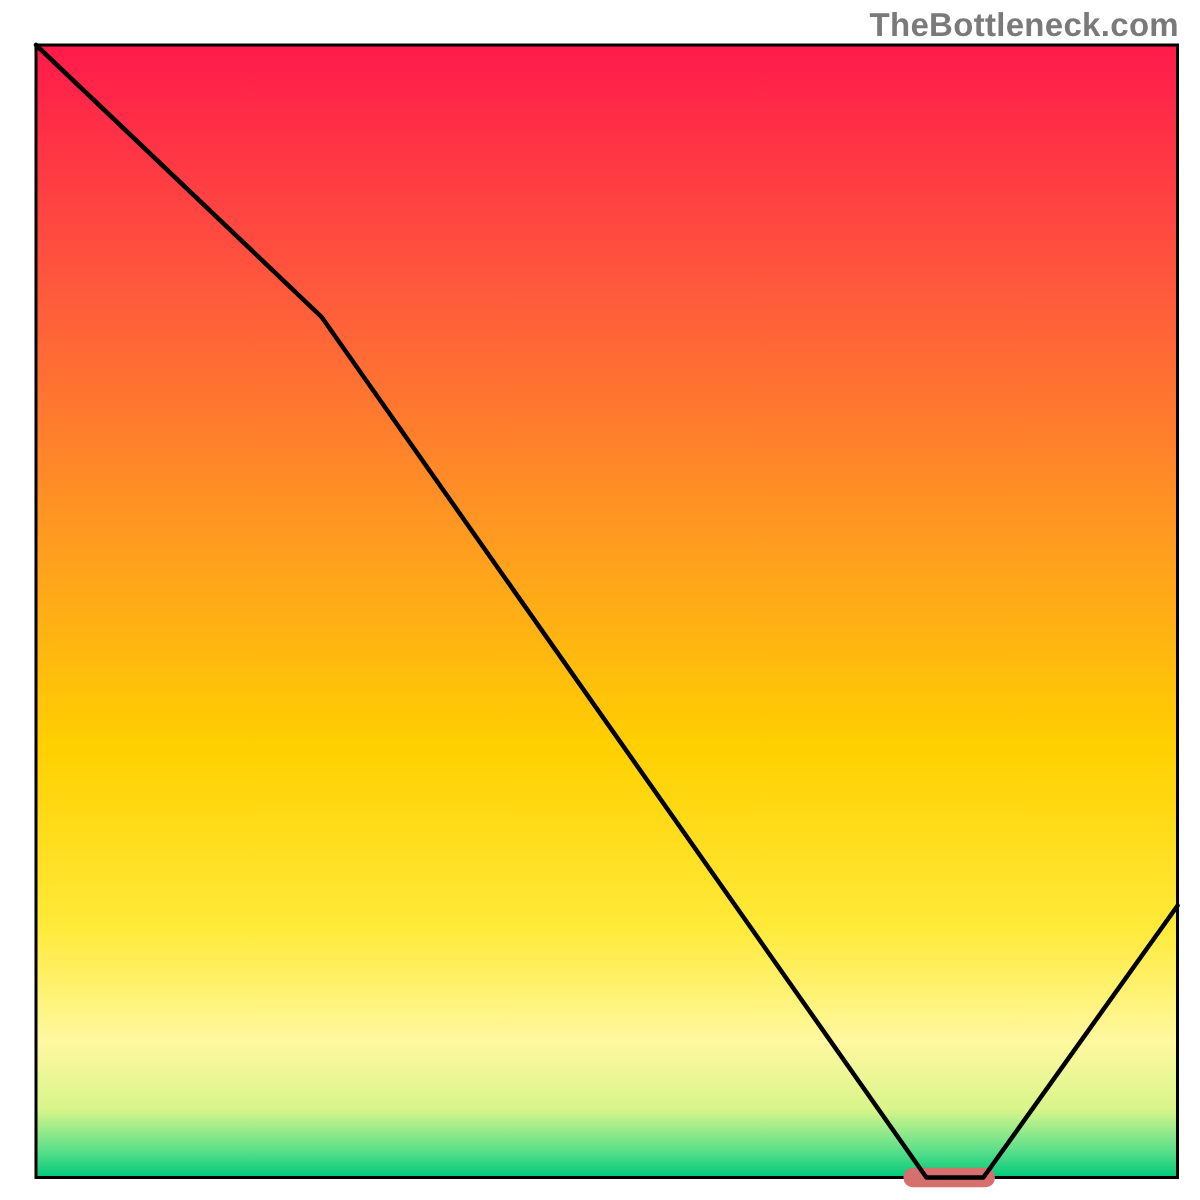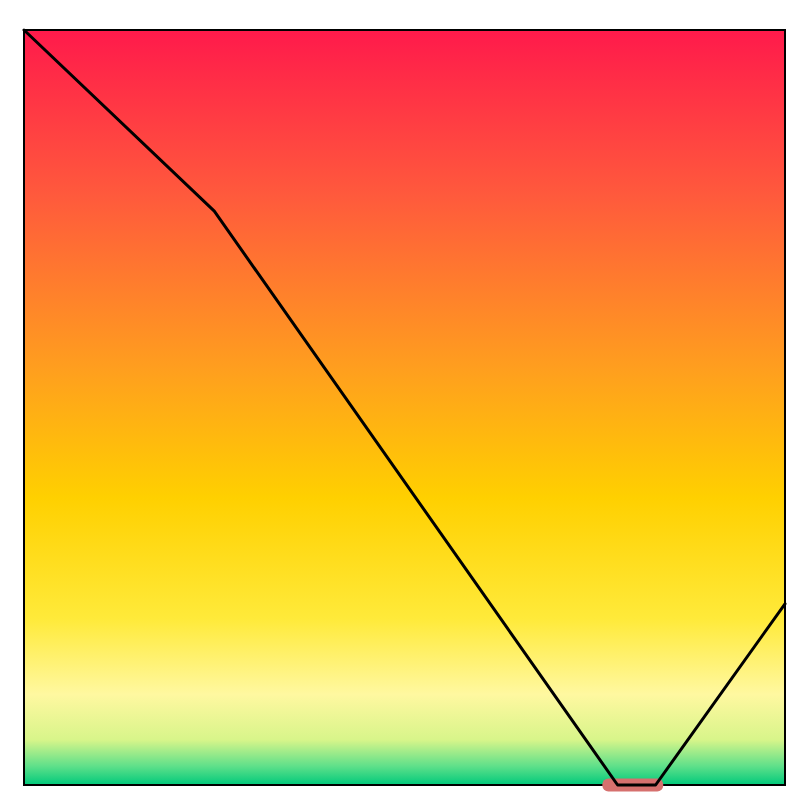--- a/index.html
+++ b/index.html
@@ -30,20 +30,21 @@
     left: 0;
     top: 0;
     width: 800px;
     height: 800px;
   }
 </style>
 </head>
 <body>
 <div class="container">
 
+<div class="watermark">TheBottleneck.com</div>
 
 <svg class="plot" viewBox="0 0 800 800" preserveAspectRatio="none">
   <defs>
     <linearGradient id="bg-grad" x1="0" y1="0" x2="0" y2="1">
           <stop offset="0%" stop-color="#ff1a4b"></stop>
           <stop offset="22%" stop-color="#ff5a3c"></stop>
           <stop offset="45%" stop-color="#ff9f1e"></stop>
           <stop offset="62%" stop-color="#ffd000"></stop>
           <stop offset="78%" stop-color="#ffea3a"></stop>
           <stop offset="88%" stop-color="#fff8a0"></stop>

